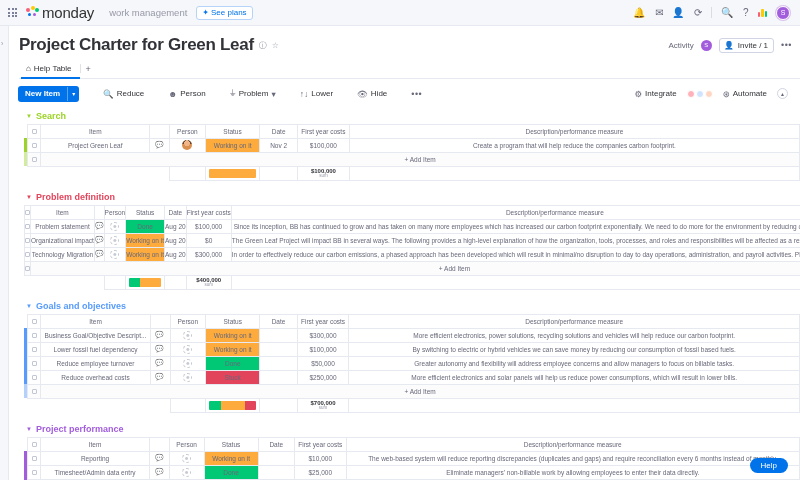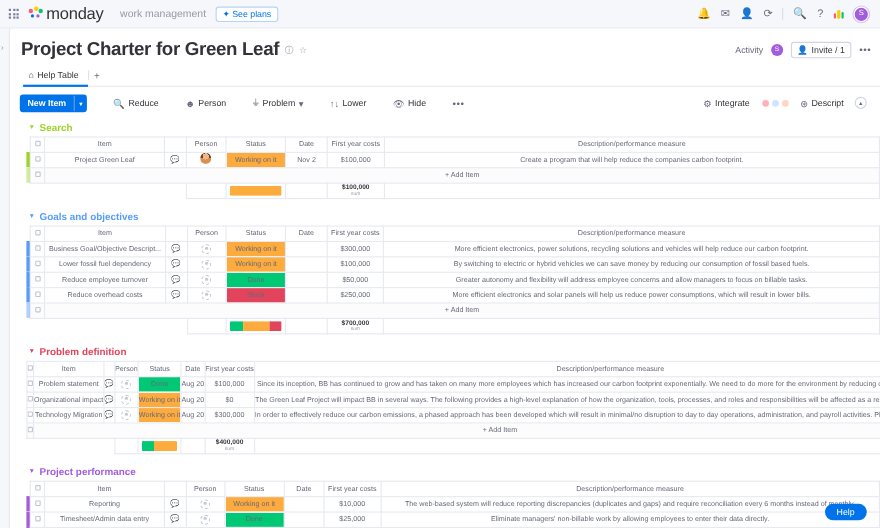--- a/index.html
+++ b/index.html
@@ -221,21 +221,21 @@
         <span class="gi">⚙</span>
         <span>Integrate</span>
       </div>
       <div class="int-dots">
         <i style="background:#ffb0b8"></i>
           <i style="background:#cfe3ff"></i>
           <i style="background:#ffd6c2"></i>
       </div>
       <div class="tbtn">
         <span class="gi">⊛</span>
-        <span>Descript</span>
+        <span>Automate</span>
       </div>
       <span class="collapse-circle">▲</span>
     </div>
   </div>
 
   <div class="board" id="board">
       <div class="group">
         <div class="grp-title" style="color: rgb(156, 211, 38);">
           <span class="grp-chev">▼</span>
           <span>Search</span>
@@ -275,20 +275,95 @@
               <td class="c-item blank"></td>
               <td class="c-exp blank"></td>
               <td class="c-person"></td>
               <td class="c-status">
                 <span class="sumbar">
                   <i style="background:#fdab3d;width:100%"></i>
                 </span>
               </td>
               <td class="c-date"></td>
               <td class="c-cost"><span class="sum-cost"><span>$100,000</span><small>sum</small></span></td>
+              <td class="c-desc"></td>
+            </tr>
+          </tbody>
+        </table>
+      </div>
+      <div class="group">
+        <div class="grp-title" style="color: rgb(226, 68, 92);">
+          <span class="grp-chev">▼</span>
+          <span>Problem definition</span>
+        </div>
+        <table class="bt">
+          <tbody>
+            <tr>
+              <td class="c-color" style="background:transparent"></td>
+              <td class="c-chk"><span class="chk"></span></td>
+              <td class="c-item">Item</td>
+              <td class="c-exp"></td>
+              <td class="c-person">Person</td>
+              <td class="c-status">Status</td>
+              <td class="c-date">Date</td>
+              <td class="c-cost">First year costs</td>
+              <td class="c-desc">Description/performance measure</td>
+            </tr>
+            <tr>
+              <td class="c-color" style="background:#e2445c"></td>
+              <td class="c-chk"><span class="chk"></span></td>
+              <td class="c-item cell-item">Problem statement</td>
+              <td class="c-exp"><span class="exp-ic">💬</span></td>
+              <td class="c-person"><span class="person-ph">☻</span></td>
+              <td class="c-status status st-done">Done</td>
+              <td class="c-date">Aug 20</td>
+              <td class="c-cost">$100,000</td>
+              <td class="c-desc cell-desc">Since its inception, BB has continued to grow and has taken on many more employees which has increased our carbon footprint exponentially. We need to do more for the environment by reducing our carbon emissions in off</td>
+            </tr>
+            <tr>
+              <td class="c-color" style="background:#e2445c"></td>
+              <td class="c-chk"><span class="chk"></span></td>
+              <td class="c-item cell-item">Organizational impact</td>
+              <td class="c-exp"><span class="exp-ic">💬</span></td>
+              <td class="c-person"><span class="person-ph">☻</span></td>
+              <td class="c-status status st-working">Working on it</td>
+              <td class="c-date">Aug 20</td>
+              <td class="c-cost">$0</td>
+              <td class="c-desc cell-desc">The Green Leaf Project will impact BB in several ways. The following provides a high-level explanation of how the organization, tools, processes, and roles and responsibilities will be affected as a result of the WP Project impe</td>
+            </tr>
+            <tr>
+              <td class="c-color" style="background:#e2445c"></td>
+              <td class="c-chk"><span class="chk"></span></td>
+              <td class="c-item cell-item">Technology Migration</td>
+              <td class="c-exp"><span class="exp-ic">💬</span></td>
+              <td class="c-person"><span class="person-ph">☻</span></td>
+              <td class="c-status status st-working">Working on it</td>
+              <td class="c-date">Aug 20</td>
+              <td class="c-cost">$300,000</td>
+              <td class="c-desc cell-desc">In order to effectively reduce our carbon emissions, a phased approach has been developed which will result in minimal/no disruption to day to day operations, administration, and payroll activities. Phase I : Hardware/Software</td>
+            </tr>
+            <tr class="row-add">
+              <td class="c-color" style="background:#e2445c;opacity:.45"></td>
+              <td class="c-chk"><span class="chk"></span></td>
+              <td class="c-item add-item" colspan="7">+ Add Item</td>
+            </tr>
+            <tr class="sumrow">
+              <td class="c-color blank"></td>
+              <td class="c-chk blank"></td>
+              <td class="c-item blank"></td>
+              <td class="c-exp blank"></td>
+              <td class="c-person"></td>
+              <td class="c-status">
+                <span class="sumbar">
+                  <i style="background:#00c875;width:33%"></i>
+                  <i style="background:#fdab3d;width:67%"></i>
+                </span>
+              </td>
+              <td class="c-date"></td>
+              <td class="c-cost"><span class="sum-cost"><span>$400,000</span><small>sum</small></span></td>
               <td class="c-desc"></td>
             </tr>
           </tbody>
         </table>
       </div>
       <div class="group">
         <div class="grp-title" style="color: rgb(87, 155, 252);">
           <span class="grp-chev">▼</span>
           <span>Goals and objectives</span>
         </div>
@@ -368,113 +443,38 @@
                 </span>
               </td>
               <td class="c-date"></td>
               <td class="c-cost"><span class="sum-cost"><span>$700,000</span><small>sum</small></span></td>
               <td class="c-desc"></td>
             </tr>
           </tbody>
         </table>
       </div>
       <div class="group">
-        <div class="grp-title" style="color: rgb(226, 68, 92);">
+        <div class="grp-title" style="color: rgb(162, 93, 220);">
           <span class="grp-chev">▼</span>
-          <span>Problem definition</span>
+          <span>Project performance</span>
         </div>
         <table class="bt">
           <tbody>
             <tr>
               <td class="c-color" style="background:transparent"></td>
               <td class="c-chk"><span class="chk"></span></td>
               <td class="c-item">Item</td>
               <td class="c-exp"></td>
               <td class="c-person">Person</td>
               <td class="c-status">Status</td>
               <td class="c-date">Date</td>
               <td class="c-cost">First year costs</td>
               <td class="c-desc">Description/performance measure</td>
             </tr>
             <tr>
-              <td class="c-color" style="background:#e2445c"></td>
-              <td class="c-chk"><span class="chk"></span></td>
-              <td class="c-item cell-item">Problem statement</td>
-              <td class="c-exp"><span class="exp-ic">💬</span></td>
-              <td class="c-person"><span class="person-ph">☻</span></td>
-              <td class="c-status status st-done">Done</td>
-              <td class="c-date">Aug 20</td>
-              <td class="c-cost">$100,000</td>
-              <td class="c-desc cell-desc">Since its inception, BB has continued to grow and has taken on many more employees which has increased our carbon footprint exponentially. We need to do more for the environment by reducing our carbon emissions in off</td>
-            </tr>
-            <tr>
-              <td class="c-color" style="background:#e2445c"></td>
-              <td class="c-chk"><span class="chk"></span></td>
-              <td class="c-item cell-item">Organizational impact</td>
-              <td class="c-exp"><span class="exp-ic">💬</span></td>
-              <td class="c-person"><span class="person-ph">☻</span></td>
-              <td class="c-status status st-working">Working on it</td>
-              <td class="c-date">Aug 20</td>
-              <td class="c-cost">$0</td>
-              <td class="c-desc cell-desc">The Green Leaf Project will impact BB in several ways. The following provides a high-level explanation of how the organization, tools, processes, and roles and responsibilities will be affected as a result of the WP Project impe</td>
-            </tr>
-            <tr>
-              <td class="c-color" style="background:#e2445c"></td>
-              <td class="c-chk"><span class="chk"></span></td>
-              <td class="c-item cell-item">Technology Migration</td>
-              <td class="c-exp"><span class="exp-ic">💬</span></td>
-              <td class="c-person"><span class="person-ph">☻</span></td>
-              <td class="c-status status st-working">Working on it</td>
-              <td class="c-date">Aug 20</td>
-              <td class="c-cost">$300,000</td>
-              <td class="c-desc cell-desc">In order to effectively reduce our carbon emissions, a phased approach has been developed which will result in minimal/no disruption to day to day operations, administration, and payroll activities. Phase I : Hardware/Software</td>
-            </tr>
-            <tr class="row-add">
-              <td class="c-color" style="background:#e2445c;opacity:.45"></td>
-              <td class="c-chk"><span class="chk"></span></td>
-              <td class="c-item add-item" colspan="7">+ Add Item</td>
-            </tr>
-            <tr class="sumrow">
-              <td class="c-color blank"></td>
-              <td class="c-chk blank"></td>
-              <td class="c-item blank"></td>
-              <td class="c-exp blank"></td>
-              <td class="c-person"></td>
-              <td class="c-status">
-                <span class="sumbar">
-                  <i style="background:#00c875;width:33%"></i>
-                  <i style="background:#fdab3d;width:67%"></i>
-                </span>
-              </td>
-              <td class="c-date"></td>
-              <td class="c-cost"><span class="sum-cost"><span>$400,000</span><small>sum</small></span></td>
-              <td class="c-desc"></td>
-            </tr>
-          </tbody>
-        </table>
-      </div>
-      <div class="group">
-        <div class="grp-title" style="color: rgb(162, 93, 220);">
-          <span class="grp-chev">▼</span>
-          <span>Project performance</span>
-        </div>
-        <table class="bt">
-          <tbody>
-            <tr>
-              <td class="c-color" style="background:transparent"></td>
-              <td class="c-chk"><span class="chk"></span></td>
-              <td class="c-item">Item</td>
-              <td class="c-exp"></td>
-              <td class="c-person">Person</td>
-              <td class="c-status">Status</td>
-              <td class="c-date">Date</td>
-              <td class="c-cost">First year costs</td>
-              <td class="c-desc">Description/performance measure</td>
-            </tr>
-            <tr>
               <td class="c-color" style="background:#a25ddc"></td>
               <td class="c-chk"><span class="chk"></span></td>
               <td class="c-item cell-item">Reporting</td>
               <td class="c-exp"><span class="exp-ic">💬</span></td>
               <td class="c-person"><span class="person-ph">☻</span></td>
               <td class="c-status status st-working">Working on it</td>
               <td class="c-date"></td>
               <td class="c-cost">$10,000</td>
               <td class="c-desc cell-desc">The web-based system will reduce reporting discrepancies (duplicates and gaps) and require reconciliation every 6 months instead of monthly.</td>
             </tr>

